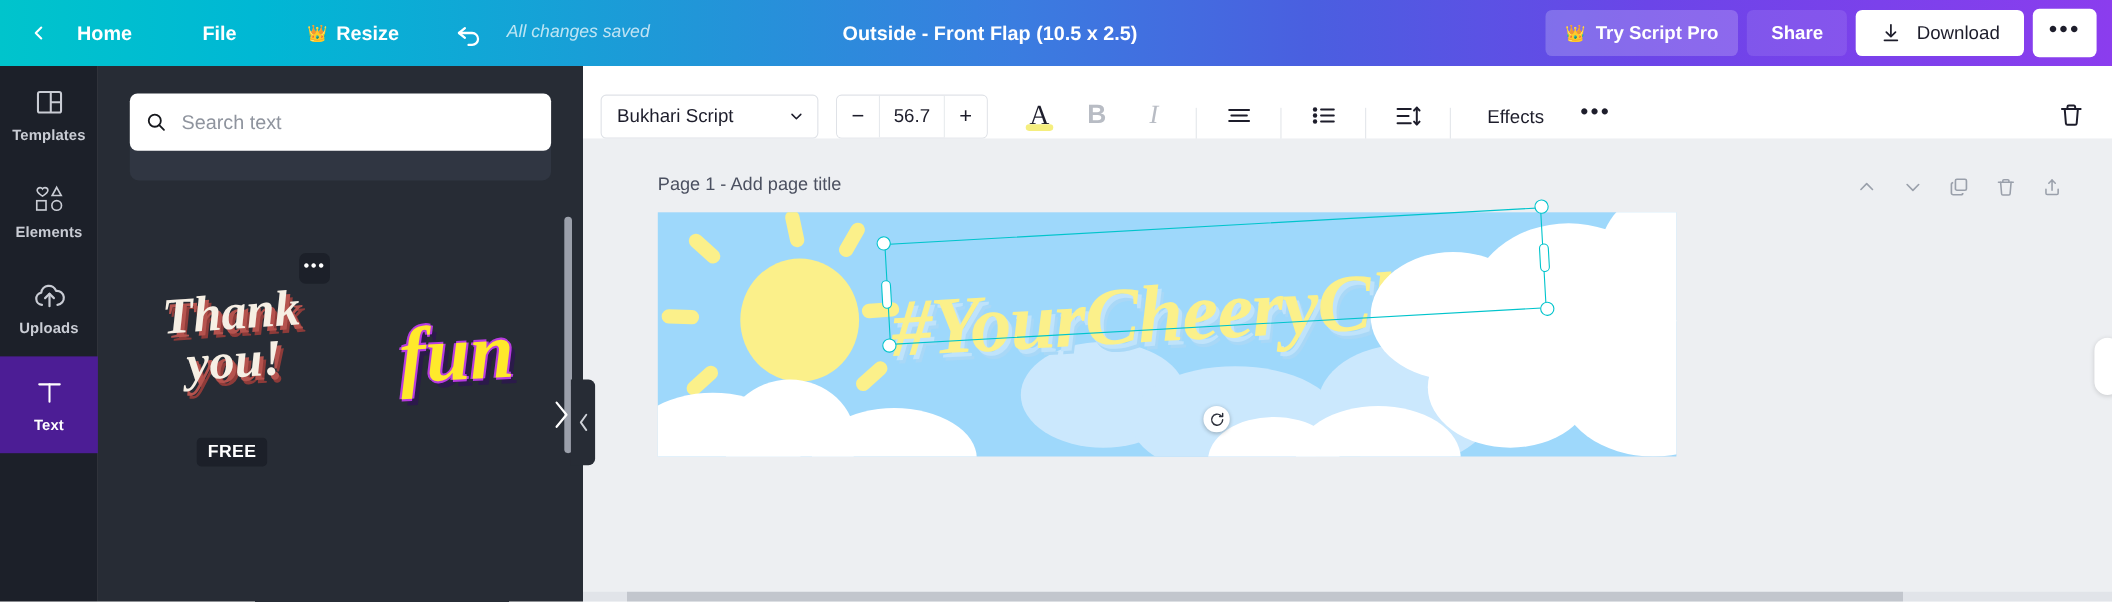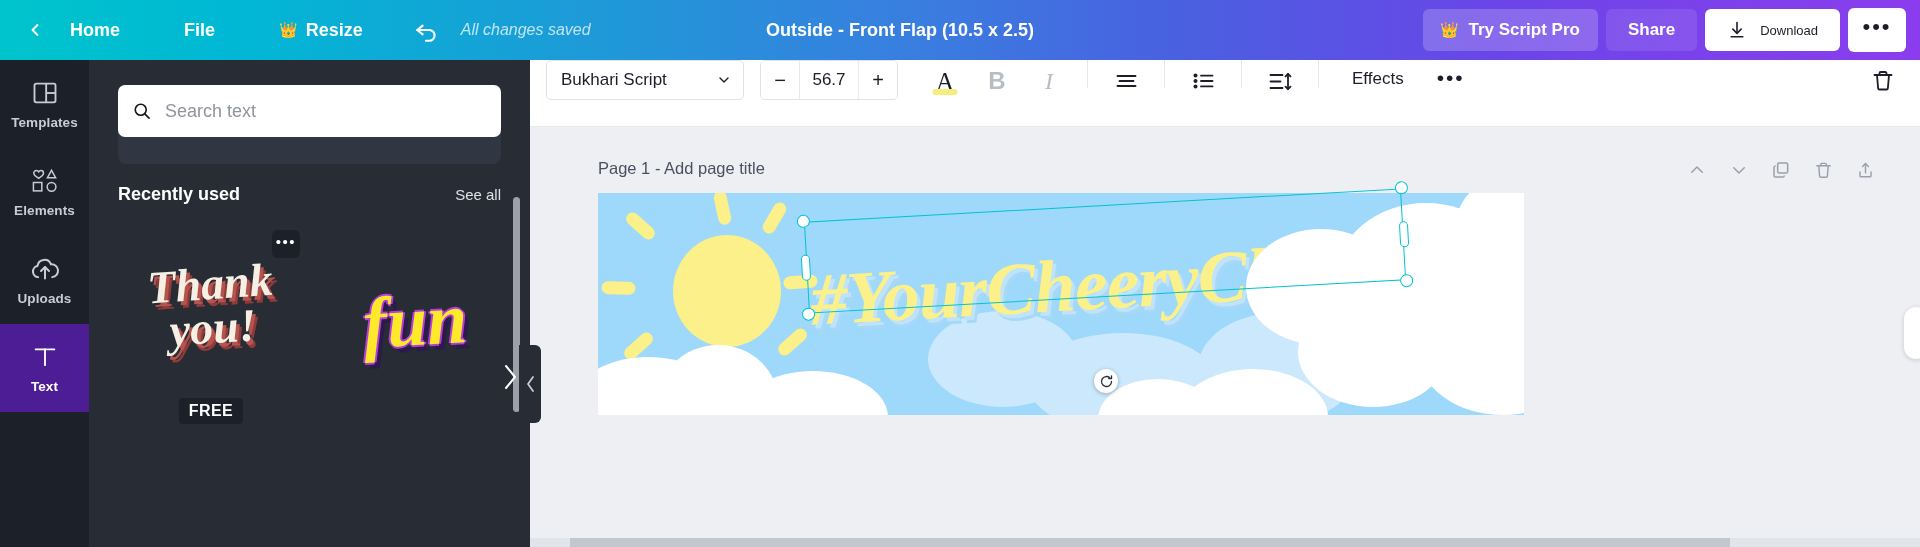--- a/index.html
+++ b/index.html
@@ -59,21 +59,21 @@
     padding: 11px 18px; display: flex; align-items: center; gap: 9px;
     cursor: pointer; border: none; white-space: nowrap;
   }
   .btn-share {
     background: rgba(255,255,255,0.10); color: #fff;
     font-size: 17px; font-weight: bold; border-radius: 6px;
     padding: 11px 22px; cursor: pointer; border: none; white-space: nowrap;
   }
   .btn-download {
     background: #fff; color: #1d1d2b;
-    font-size: 13px; font-weight: normal; border-radius: 6px;
+    font-size: 17px; font-weight: normal; border-radius: 6px;
     padding: 11px 22px; display: flex; align-items: center; gap: 13px;
     cursor: pointer; border: none; white-space: nowrap;
   }
   .btn-more-top {
     background: #fff; color: #1d1d2b; border-radius: 6px;
     width: 58px; height: 44px; display: flex; align-items: center;
     justify-content: center; cursor: pointer; border: none;
     font-size: 22px; letter-spacing: 2px; line-height: 0.4; padding-bottom: 6px;
   }
   .crown { font-size: 15px; }
@@ -171,21 +171,21 @@
     width: 22px; height: 78px; background: #272c35;
     border-radius: 0 6px 6px 0; z-index: 26;
     display: flex; align-items: center; justify-content: center;
     color: #cfd2d8; font-size: 15px; cursor: pointer;
   }
 
   
   .etool {
     position: absolute; top: 60px; left: 530px; width: 1390px; height: 67px;
     background: #fff; border-bottom: 1px solid #e6e9ed;
-    display: flex; align-items: flex-start; padding: 0 16px; gap: 10px;
+    display: flex; align-items: flex-end; padding: 0 16px; gap: 10px;
     z-index: 20;
   }
   .font-select {
     width: 198px; height: 40px; border: 1px solid #dfe2e7; border-radius: 5px;
     display: flex; align-items: center; justify-content: space-between;
     padding: 0 11px 0 14px; font-size: 17px; color: #1d1d2b; cursor: pointer;
     background: #fff;
   }
   .size-group {
     display: flex; align-items: center; height: 40px;
@@ -405,24 +405,20 @@
     <div class="panel-ghost"></div>
 
     <div class="search-wrap">
       <svg width="22" height="22" viewBox="0 0 24 24" fill="none" stroke="#16181d" stroke-width="2" stroke-linecap="round">
         <circle cx="10.5" cy="10.5" r="6.6"></circle>
         <line x1="15.4" y1="15.4" x2="20.5" y2="20.5"></line>
       </svg>
       <input class="search-input" type="text" placeholder="Search text" style="">
     </div>
 
-    <div class="panel-head">
-      <h3>Recently used</h3>
-      <span class="see-all">See all</span>
-    </div>
 
     <div class="thumbs">
       <div class="thumb">
         <div class="thumb-menu">
           <span>•••</span>
         </div>
         <div class="ty">
           <div>Thank</div>
           <div>you!</div>
         </div>

